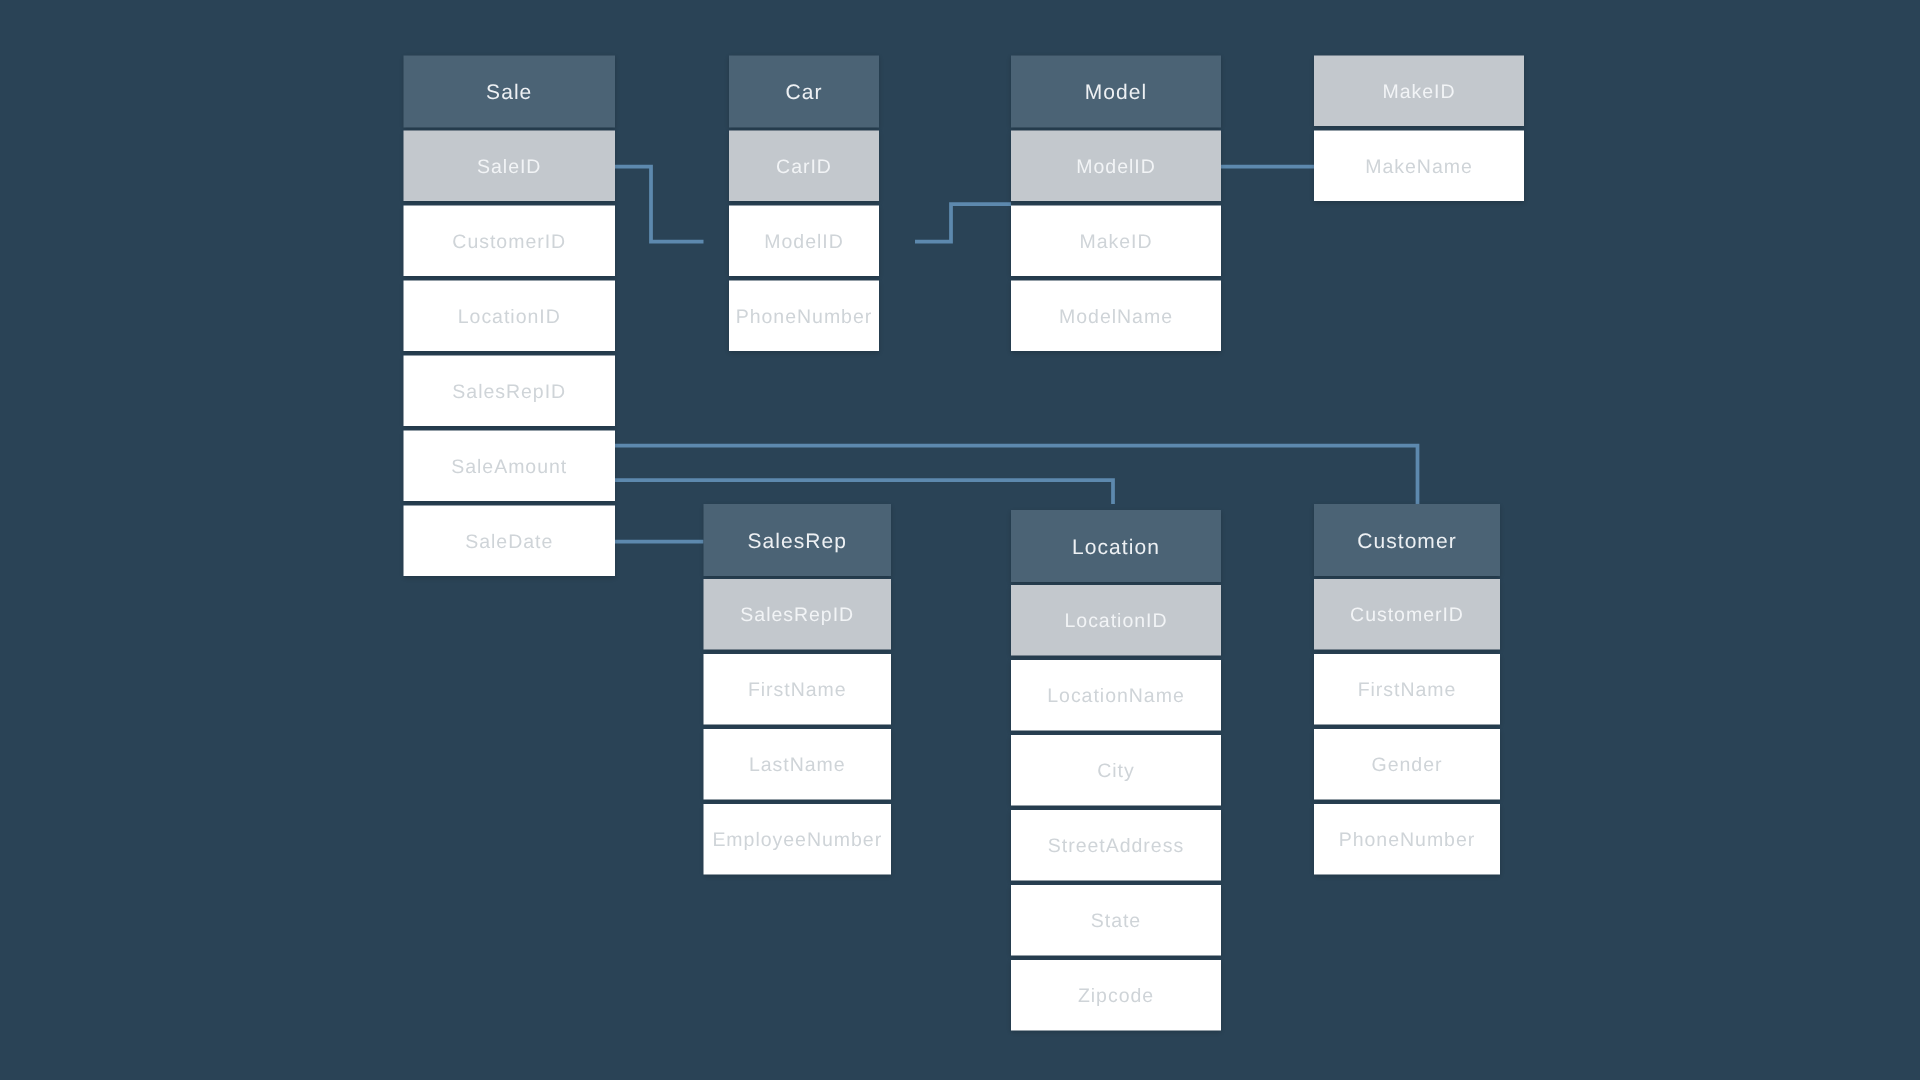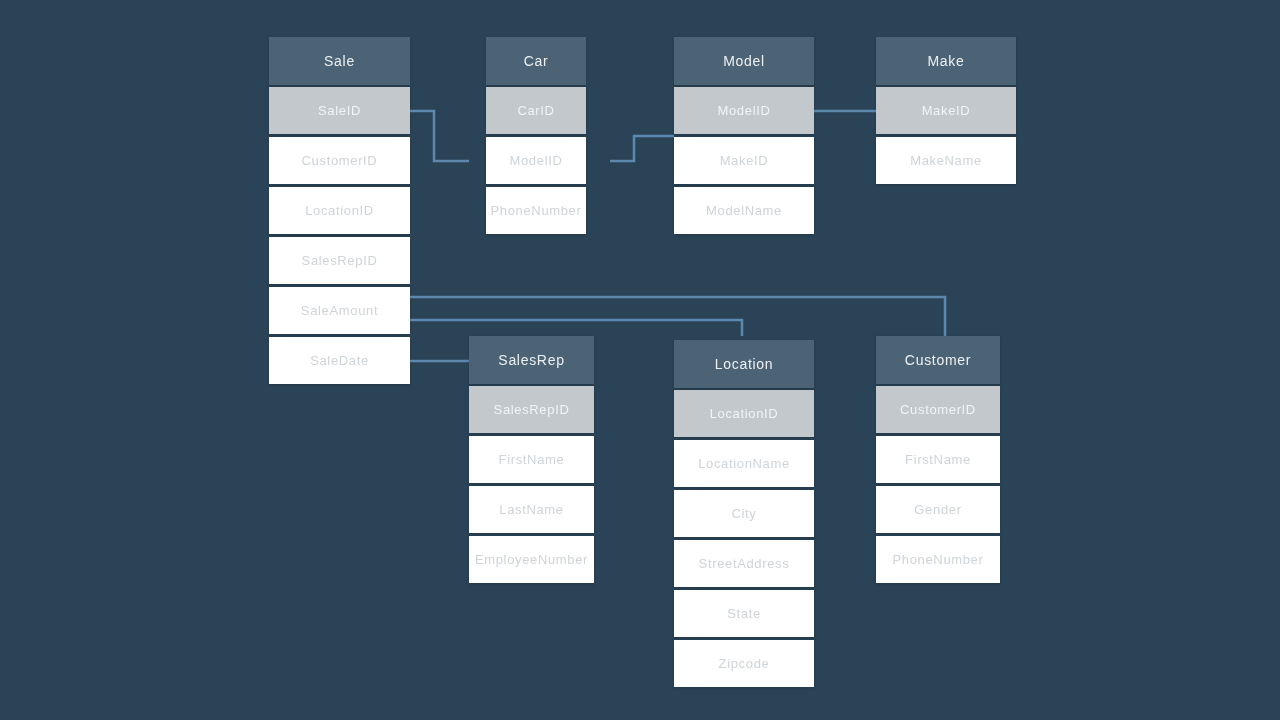--- a/index.html
+++ b/index.html
@@ -101,21 +101,20 @@
       <div class="tbl-row">ModelID</div>
       <div class="tbl-row">PhoneNumber</div>
     </div>
   <div class="er-table" id="t-model">
       <div class="tbl-header">Model</div>
       <div class="tbl-row pk">ModelID</div>
       <div class="tbl-row">MakeID</div>
       <div class="tbl-row">ModelName</div>
     </div>
   <div class="er-table" id="t-make">
-      <div class="tbl-header">Make</div>
       <div class="tbl-row pk">MakeID</div>
       <div class="tbl-row">MakeName</div>
     </div>
   <div class="er-table" id="t-salesrep">
       <div class="tbl-header">SalesRep</div>
       <div class="tbl-row pk">SalesRepID</div>
       <div class="tbl-row">FirstName</div>
       <div class="tbl-row">LastName</div>
       <div class="tbl-row">EmployeeNumber</div>
     </div>

